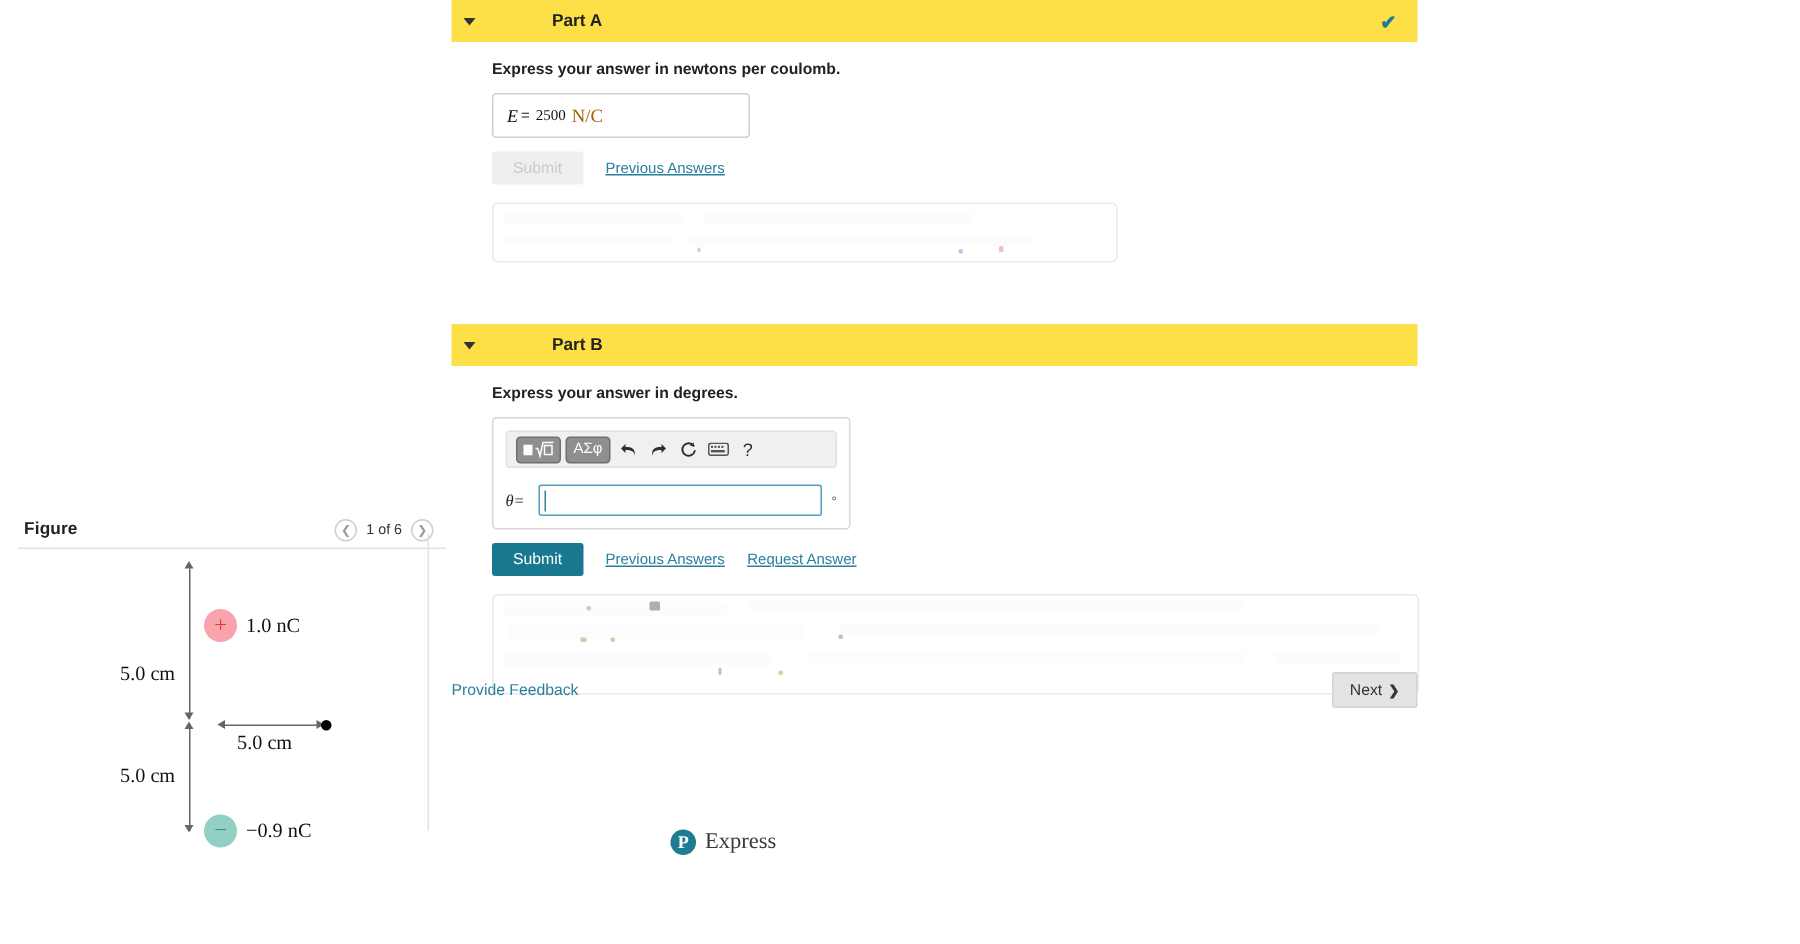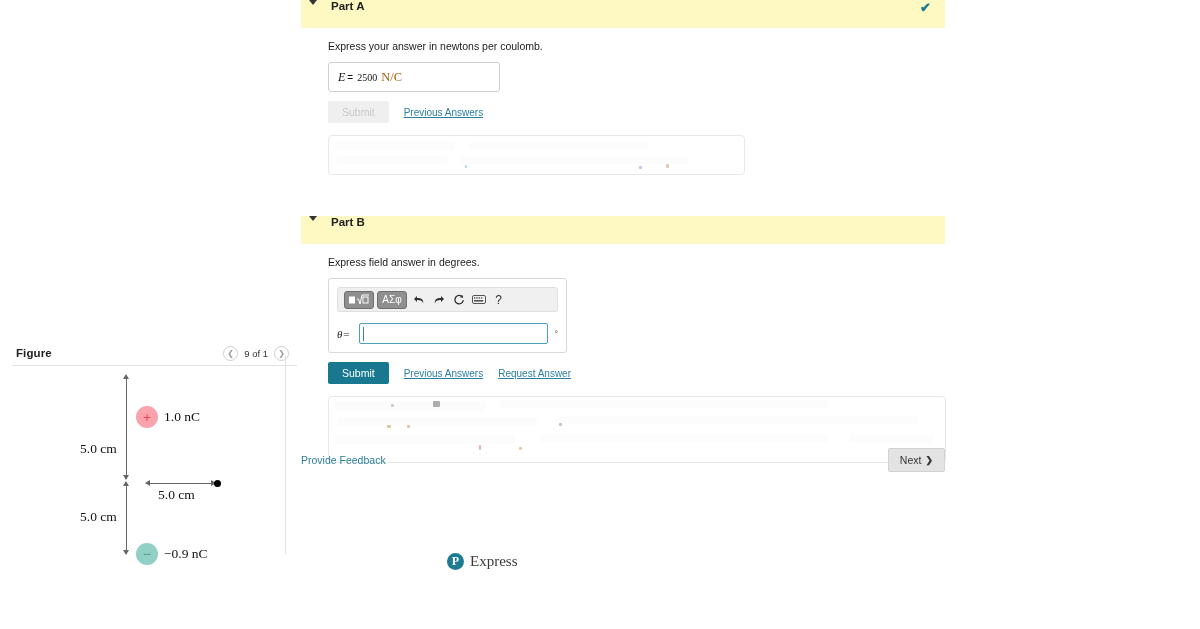--- a/index.html
+++ b/index.html
@@ -72,43 +72,44 @@
   #figure-divider {
     position: absolute; left: 285px; top: 356px;
     width: 1px; height: 198px; background: #dde3e8;
   }
 
   
   #content { position: absolute; left: 301px; top: 0; width: 644px; }
 
   .part-header {
     height: 28px;
-    background: #fef9c3;
-    display: flex; 
+    background: #fde047;
+    display: flex; align-items: center;
     padding: 0 14px 0 8px;
+    gap: 37px;
   }
   .caret {
     width: 0; height: 0;
     border-left: 4.5px solid transparent;
     border-right: 4.5px solid transparent;
     border-top: 5px solid #333;
     margin-right: 14px;
     cursor: pointer;
   }
   .part-title { font-size: 11.5px; font-weight: bold; color: #222; }
   .part-check { margin-left: auto; color: #1a7c93; font-size: 13px; font-weight: bold; }
 
   .part-body { padding: 12px 0 0 27px; }
 
   .q-text {
     font-size: 10.5px; color: #333; line-height: 1.45;
     margin-bottom: 7px;
   }
   .q-text .figlink { color: #5a8fb8; }
-  .q-bold { font-size: 10.5px; color: #222; font-weight: normal; margin-bottom: 10px; }
+  .q-bold { font-size: 10.5px; color: #222; font-weight: bold; margin-bottom: 10px; }
 
   
   #ansA-box {
     width: 172px; height: 30px;
     border: 1px solid #cfcfcf; border-radius: 3px;
     display: flex; align-items: center; padding-left: 9px;
     background: #fff;
   }
   #ansA-E { font-family: "Liberation Serif", serif; font-style: italic; font-size: 12px; color: #111; }
   #ansA-eq { font-size: 10px; color: #111; margin: 0 4px 0 2px; }
@@ -211,21 +212,21 @@
 <body>
 
 <div id="root">
 
   <div id="figure-panel">
 
     <div id="figure-head">
       <div id="figure-title">Figure</div>
       <div id="figure-pager">
         <div class="pager-btn">❮</div>
-        <div id="pager-label">9 of 1</div>
+        <div id="pager-label">1 of 6</div>
         <div class="pager-btn">❯</div>
       </div>
     </div>
 
     <div id="figure-canvas">
 
       <div class="vline" style="left:114px; top:13px; height:100px;"></div>
       <div class="arrowhead ah-up" style="left:111px; top:8px;"></div>
       <div class="arrowhead ah-down" style="left:111px; top:109px;"></div>
 
@@ -290,21 +291,21 @@
         <div class="speck" style="left:337px;top:28px; width:3px; height:4px; background:#d08a7a;"></div>
       </div>
     </div>
 
     <div class="part-header" style="margin-top:41px;">
       <div class="caret"></div>
       <div class="part-title">Part B</div>
     </div>
 
     <div class="part-body">
-      <div class="q-bold">Express field answer in degrees.</div>
+      <div class="q-bold">Express your answer in degrees.</div>
 
       <div id="mathbox">
         <div id="mathbar">
           <div class="mb-btn">
             <svg width="22" height="12" viewBox="0 0 22 12" aria-hidden="true">
               <rect x="1" y="2.5" width="6" height="7" fill="#ffffff"></rect>
               <path d="M9 5 L10.5 5 L12 10 L14 1 L21 1" stroke="#ffffff" stroke-width="1" fill="none"></path>
               <rect x="15" y="3" width="5" height="6" fill="none" stroke="#ffffff" stroke-width="1"></rect>
             </svg>
           </div>

